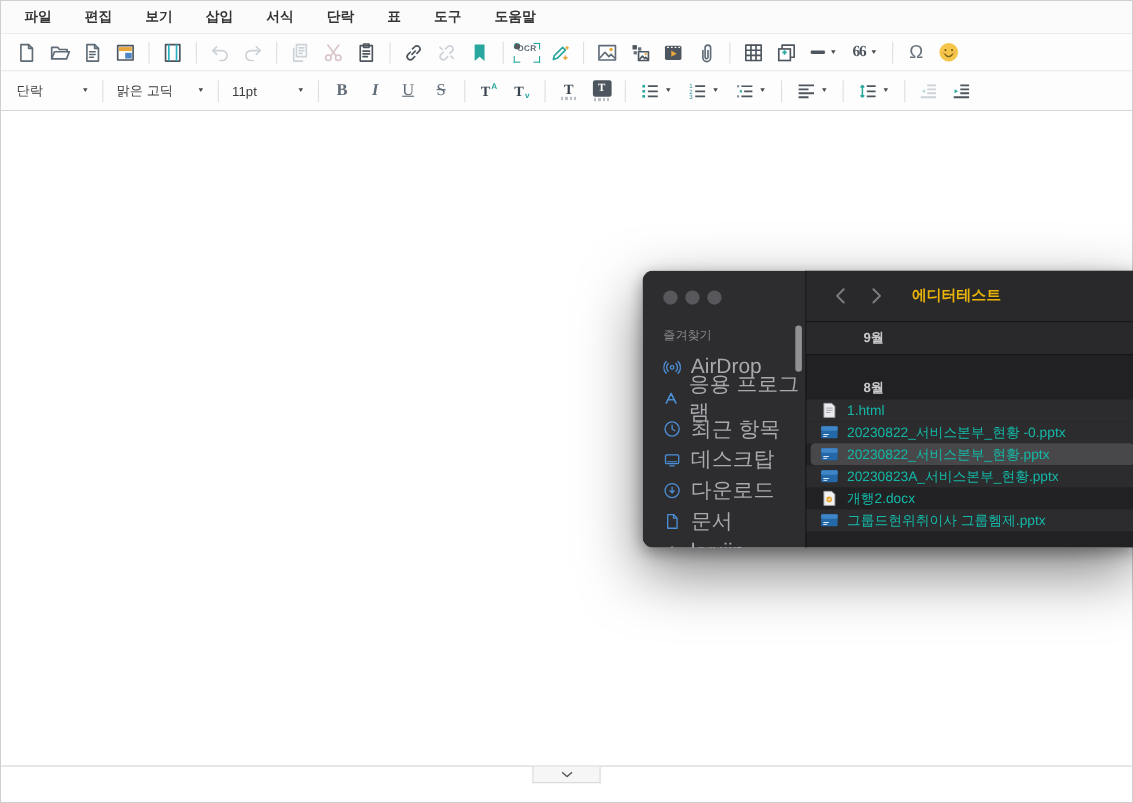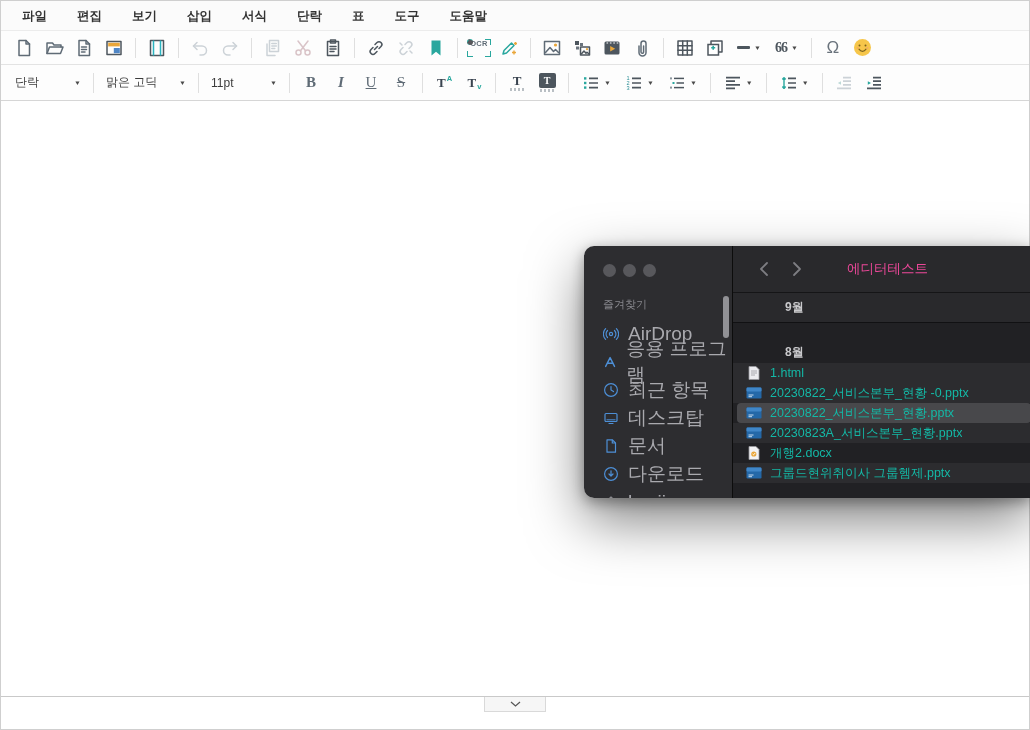--- a/index.html
+++ b/index.html
@@ -4,21 +4,21 @@
 <style>
   :root{
     --slate:#5f6b76; --teal:#29a79e; --dis:#ccd2d7; --orange:#e9a63a;
     --blue:#4f86c6; --sbblue:#4d8fd6;
   }
   *{box-sizing:border-box;margin:0;padding:0}
   html,body{width:1030px;height:730px;background:#fff;font-family:"Liberation Sans","DejaVu Sans",sans-serif;overflow:hidden}
   .app{position:relative;width:1030px;height:730px;border:1px solid #cfcfcf;display:flex;flex-direction:column;background:#fff}
 
   
-  .menubar{height:30px;display:flex;align-items:center;padding-left:6px;background:#fbfbfb;border-bottom:1px solid #ececec;flex:0 0 auto}
+  .menubar{height:30px;display:flex;align-items:flex-end;padding-left:6px;background:#fbfbfb;border-bottom:1px solid #ececec;flex:0 0 auto}
   .menu-item{font-size:12.5px;font-weight:700;color:#333;padding:0 15px;cursor:default;line-height:30px}
 
   
   .tb{display:flex;align-items:center;background:#fdfdfd;flex:0 0 auto}
   .tb1{height:34px;padding:0 8px;border-bottom:1px solid #e3e3e3}
   .tb2{height:36px;padding:0 8px;border-bottom:1px solid #d6d6d6}
   .tbtn{height:26px;min-width:28px;display:flex;align-items:center;justify-content:center;border-radius:3px;margin:0 1px;position:relative}
   .sep{width:1px;height:20px;background:#dfdfdf;margin:0 6px;flex:0 0 auto}
   .caret{font-size:7px;color:#4a4a4a;margin-left:4px;transform:scaleY(.85)}
   .ic{stroke:var(--slate);fill:none;stroke-width:1.5;stroke-linecap:round;stroke-linejoin:round}
@@ -56,21 +56,21 @@
   .fin-side{width:148px;background:#2d2d30;flex:0 0 auto;position:relative;padding-top:12px}
   .tl-row{display:flex;gap:7px;margin:6px 0 20px 19px}
   .tl{width:13px;height:13px;border-radius:50%;background:#58585c}
   .side-header{font-size:11px;color:#87878c;margin:0 0 8px 19px;font-weight:500}
   .side-item{height:28px;display:flex;align-items:center;padding-left:19px;gap:9px}
   .side-item span.lbl{font-size:19px;color:#a9a9ae}
   .side-scroll{position:absolute;right:3px;top:50px;width:6px;height:42px;border-radius:3px;background:#919195}
   .fin-main{flex:1 1 auto;background:#212124;border-left:1px solid #0c0c0c;display:flex;flex-direction:column;min-width:0}
   .fin-titlebar{height:47px;background:#29292c;border-bottom:1px solid #151517;display:flex;align-items:center;padding-left:20px;flex:0 0 auto}
   .nav-btn{width:20px;height:24px;display:flex;align-items:center;justify-content:center;margin-right:14px}
-  .fin-title{font-size:13.5px;font-weight:400;color:#ec4899;margin-left:26px}
+  .fin-title{font-size:13.5px;font-weight:700;color:#eab308;margin-left:8px}
   .group-band{height:30px;background:#29292c;border-bottom:1px solid #111113;display:flex;align-items:center;flex:0 0 auto}
   .group-label{font-size:12px;font-weight:700;color:#c9c9cc;margin-left:52px}
   .group-gap{height:18px;flex:0 0 auto}
   .group-row2{height:22px;display:flex;align-items:center;flex:0 0 auto}
   .fin-rows{flex:1 1 auto;overflow:hidden}
   .frow{height:20px;display:flex;align-items:center;padding-left:13px;gap:8px}
   .frow.alt{background:#2c2c2f}
   .frow.selected{background:#48484b;border-radius:4px;margin-left:4px;padding-left:9px}
   .fname{font-size:12.5px;color:#14b8a6;white-space:nowrap;overflow:hidden}
 
@@ -454,31 +454,31 @@
       <div class="side-item">
         <svg width="16" height="16" viewBox="0 0 16 16">
             <rect x="2" y="3.5" width="12" height="8" rx="1" fill="none" stroke="#4d8fd6" stroke-width="1.2"></rect>
             <path d="M6 13.5h4" stroke="#4d8fd6" stroke-width="1.2" stroke-linecap="round"></path>
             <path d="M3.5 9.8h9" stroke="#4d8fd6" stroke-width="1"></path>
           </svg>
         <span class="lbl">데스크탑</span>
       </div>
       <div class="side-item">
         <svg width="16" height="16" viewBox="0 0 16 16">
+            <circle cx="8" cy="8" r="6.4" fill="none" stroke="#4d8fd6" stroke-width="1.2"></circle>
+            <path d="M8 4.8v5M6 8l2 2 2-2" fill="none" stroke="#4d8fd6" stroke-width="1.2" stroke-linecap="round" stroke-linejoin="round"></path>
+          </svg>
+        <span class="lbl">다운로드</span>
+      </div>
+      <div class="side-item">
+        <svg width="16" height="16" viewBox="0 0 16 16">
             <path d="M4 1.8h5.5L12.5 5v9.2H4z" fill="none" stroke="#4d8fd6" stroke-width="1.2" stroke-linejoin="round"></path>
             <path d="M9.3 1.8V5h3.2" fill="none" stroke="#4d8fd6" stroke-width="1.2"></path>
           </svg>
         <span class="lbl">문서</span>
-      </div>
-      <div class="side-item">
-        <svg width="16" height="16" viewBox="0 0 16 16">
-            <circle cx="8" cy="8" r="6.4" fill="none" stroke="#4d8fd6" stroke-width="1.2"></circle>
-            <path d="M8 4.8v5M6 8l2 2 2-2" fill="none" stroke="#4d8fd6" stroke-width="1.2" stroke-linecap="round" stroke-linejoin="round"></path>
-          </svg>
-        <span class="lbl">다운로드</span>
       </div>
       <div class="side-item">
         <svg width="16" height="16" viewBox="0 0 16 16">
             <path d="M2.5 8L8 3l5.5 5M4 7v6h8V7" fill="none" stroke="#8a8a8f" stroke-width="1.2" stroke-linejoin="round"></path>
           </svg>
         <span class="lbl">kyujin</span>
       </div>
 
       <span class="side-scroll"></span>
     </div>

